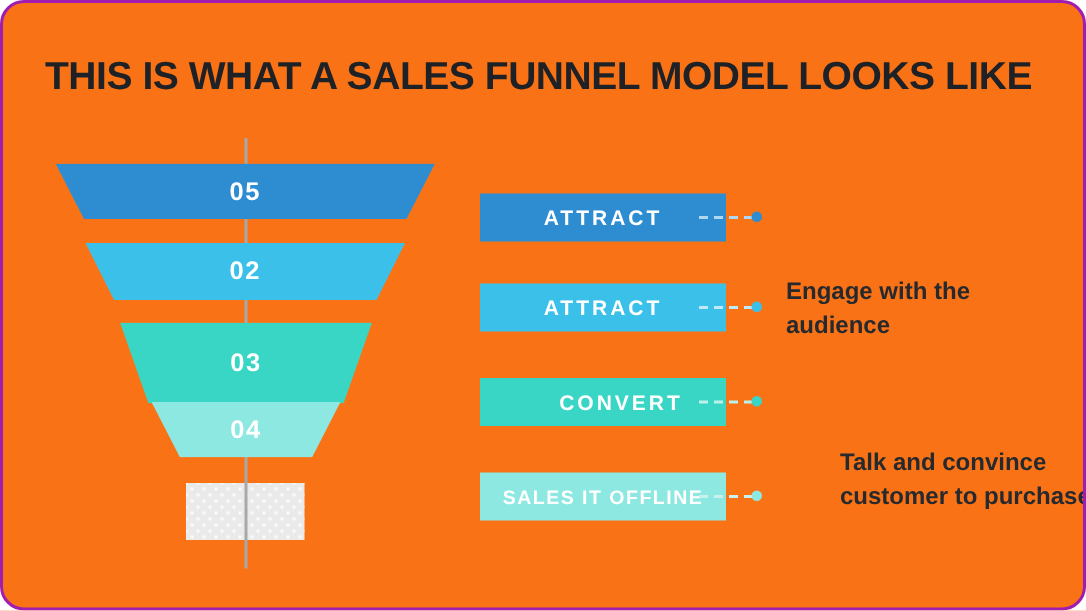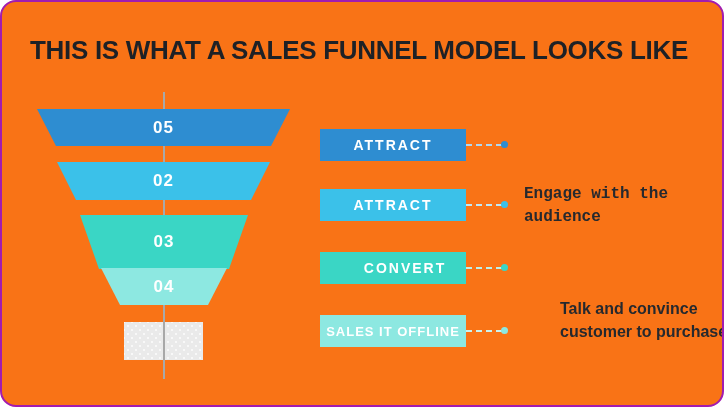--- a/index.html
+++ b/index.html
@@ -60,21 +60,21 @@
       radial-gradient(#f8f8f8 1px, transparent 1.3px),
       radial-gradient(#f8f8f8 1px, transparent 1.3px);
     background-size: 8px 8px, 8px 8px;
     background-position: 0 0, 4px 4px;
     z-index: 1;
   }
   
   .tag {
     position: absolute;
     left: 318px;
-    width: 146px;
+    width: 164px;
     height: 32px;
     display: flex;
     align-items: center;
     justify-content: center;
     color: #ffffff;
     font-weight: 700;
     font-size: 14px;
     letter-spacing: 2px;
     white-space: nowrap;
   }
@@ -108,21 +108,21 @@
   .desc {
     position: absolute;
     left: 522px;
     width: 182px;
     font-size: 16px;
     font-weight: 700;
     line-height: 23px;
     color: #26292e;
   }
   .desc-0 { top: 132px; }
-  .desc-1 { top: 181px; font-family: Liberation Mono, monospace; }
+  .desc-1 { top: 181px; }
   .desc-2 { top: 255px; }
   .desc-3 { top: 295px; margin-left: 36px; }
 </style>
 </head>
 <body>
 
 <div class="card">
 
   <h1 class="title">THIS IS WHAT A SALES FUNNEL MODEL LOOKS LIKE</h1>
 

